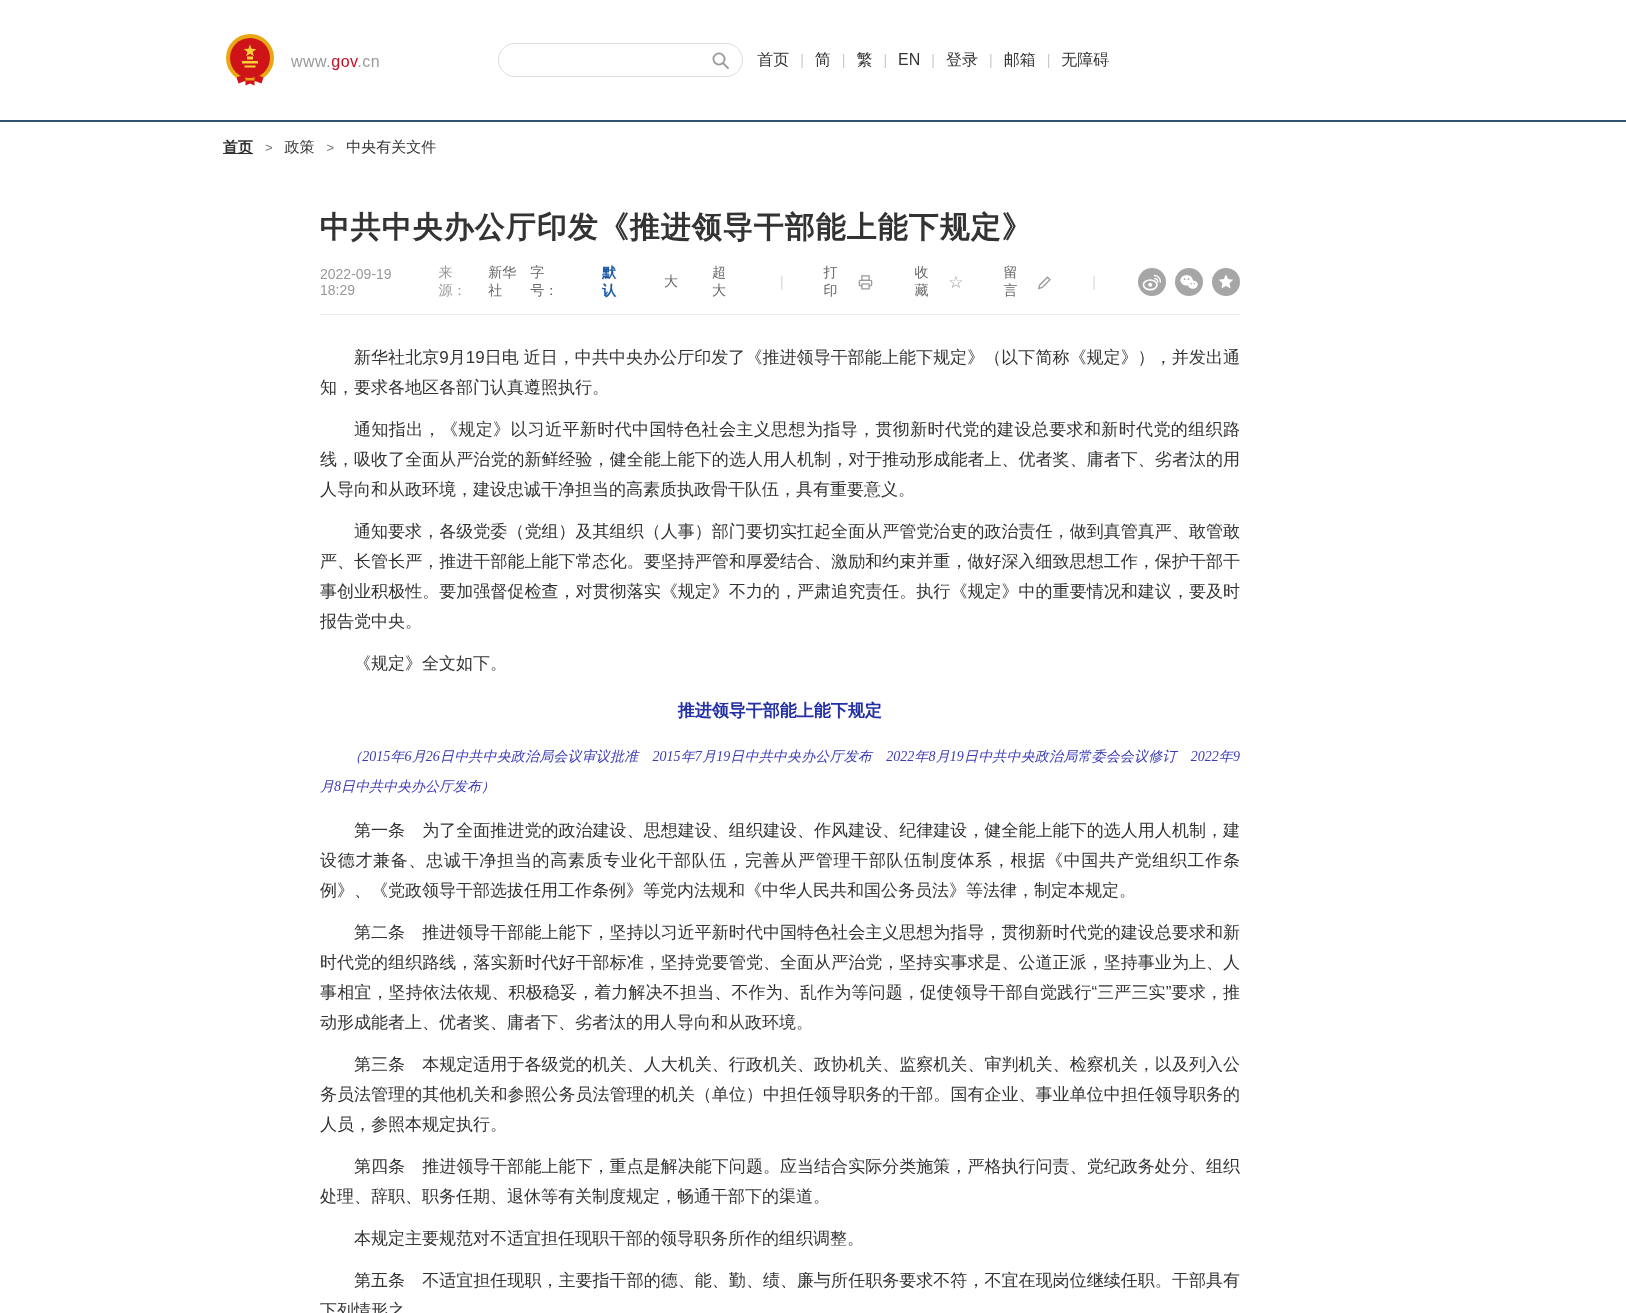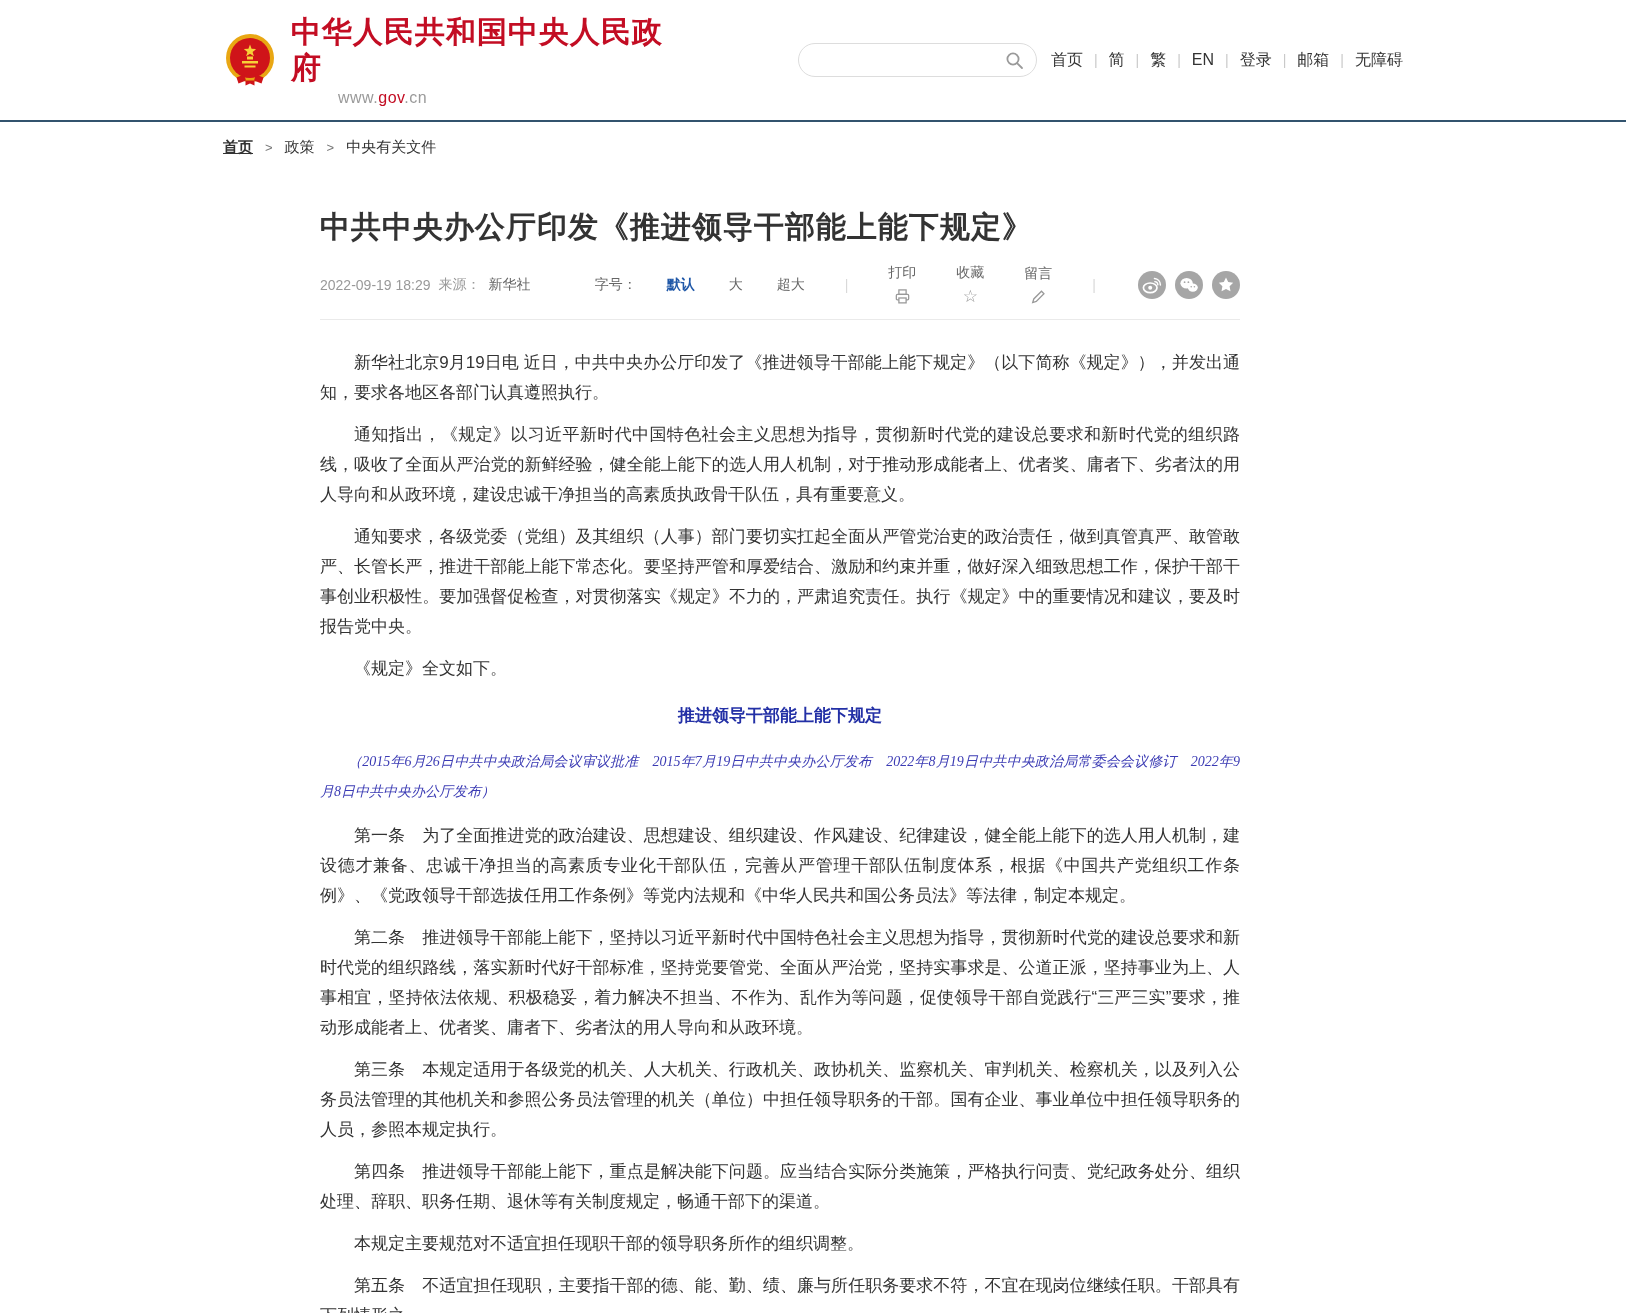--- a/index.html
+++ b/index.html
@@ -5,21 +5,21 @@
   * { box-sizing: border-box; margin: 0; padding: 0; }
   html, body { width: 1626px; height: 1313px; overflow: hidden; background: #fff; }
   body { font-family: "Liberation Sans", "DejaVu Sans", sans-serif; color: #333; }
   a { text-decoration: none; color: inherit; cursor: pointer; }
 
   
   .site-header { border-bottom: 2px solid #32536e; height: 122px; }
   .header-inner { width: 1180px; margin: 0 auto; height: 120px; display: flex; align-items: center; }
   .logo-link { display: flex; align-items: center; gap: 14px; }
   .logo-text .site-title { color: #c30d23; font-size: 30px; font-weight: 700; letter-spacing: 1px; line-height: 1.2; }
-  .logo-text .site-url { font-size: 16px; color: #9a9a9a; margin-top: 3px; letter-spacing: .5px; margin-left: 47px; }
+  .logo-text .site-url { font-size: 16px; color: #9a9a9a; margin-top: 3px; letter-spacing: .5px; }
   .logo-text .site-url .red { color: #c30d23; }
 
   .search-box { margin-left: 118px; width: 245px; height: 34px; border: 1px solid #ddd; border-radius: 17px;
                 display: flex; align-items: center; padding: 0 12px; background: #fff; }
   .search-box input { flex: 1; border: none; outline: none; font-size: 14px; background: transparent; min-width: 0; }
   .search-btn { background: none; border: none; cursor: pointer; display: flex; align-items: center; padding: 0; }
 
   .top-nav { display: flex; list-style: none; margin-left: 14px; align-items: center; font-size: 16px; color: #333; white-space: nowrap; }
   .top-nav li { display: flex; align-items: center; }
   .top-nav li + li::before { content: "|"; color: #c9c9c9; margin: 0 11px; font-size: 14px; }
@@ -35,21 +35,21 @@
   .article-title { margin-top: 50px; text-align: left; font-size: 30px; font-weight: 700; color: #333; letter-spacing: 1px; }
 
   .meta-row { margin-top: 16px; display: flex; justify-content: space-between; align-items: center;
               padding-bottom: 14px; border-bottom: 1px solid #eaeaea; font-size: 14px; color: #999; }
   .meta-left { display: flex; align-items: center; gap: 8px; }
   .meta-left .source-name { color: #666; }
   .meta-right { display: flex; align-items: center; color: #666; gap: 24px; }
   .fs-default { color: #2058a8; font-weight: 700; margin-left: 6px; }
   .fs-opt { margin-left: 10px; cursor: pointer; }
   .v-sep { color: #d9d9d9; margin: 0 16px; }
-  .tool { display: flex; align-items: center; gap: 6px; cursor: pointer; flex-direction: column; }
+  .tool { display: flex; align-items: center; gap: 6px; cursor: pointer; }
   .tool + .tool { margin-left: 16px; }
   .star-glyph { font-size: 17px; color: #999; line-height: 1; }
   .share-icons { display: flex; align-items: center; gap: 9px; margin-left: 2px; }
   .share-icons button { border: none; background: none; padding: 0; cursor: pointer; display: flex; }
 
   
   .article-body { margin-top: 28px; }
   .para { font-size: 17px; line-height: 30px; text-indent: 2em; text-align: justify; color: #333; margin: 12px 0; }
   .doc-title { text-align: center; color: #2330a6; font-weight: 700; font-size: 17px; margin: 20px 0 20px; }
   .doc-dateline { color: #3b3bb4; font-size: 14px; line-height: 30px; text-indent: 2em; text-align: justify;
@@ -68,21 +68,20 @@
           <path d="M27 11.5 l1.6 4.3 4.6 .2 -3.6 2.9 1.3 4.4 -3.9-2.6 -3.9 2.6 1.3-4.4 -3.6-2.9 4.6-.2z" fill="#f7d138"></path>
           <rect x="24" y="23.5" width="6" height="3" fill="#f7d138"></rect>
           <rect x="19" y="28" width="16" height="2.5" fill="#f7d138"></rect>
           <rect x="21.5" y="32.5" width="11" height="2" fill="#f7d138"></rect>
           <path d="M13.5 44.5 l7.5 -3 2 6 -7.5 3z" fill="#cf1419"></path>
           <path d="M40.5 44.5 l-7.5 -3 -2 6 7.5 3z" fill="#cf1419"></path>
           <path d="M22.5 47.5 h9 v5 l-4.5 -2 -4.5 2z" fill="#cf1419"></path>
         </svg>
       </span>
       <span class="logo-text">
-        <span class="site-title" style="display:block;">中华人民共和国中央人民政府</span>
         <span class="site-url" style="display:block;">
           <span>www.</span><span class="red">gov</span><span>.cn</span>
         </span>
       </span>
     </a>
 
     <div class="search-box">
       <input type="text" placeholder="" style="">
       <button class="search-btn">
         <span style="display:flex;">

